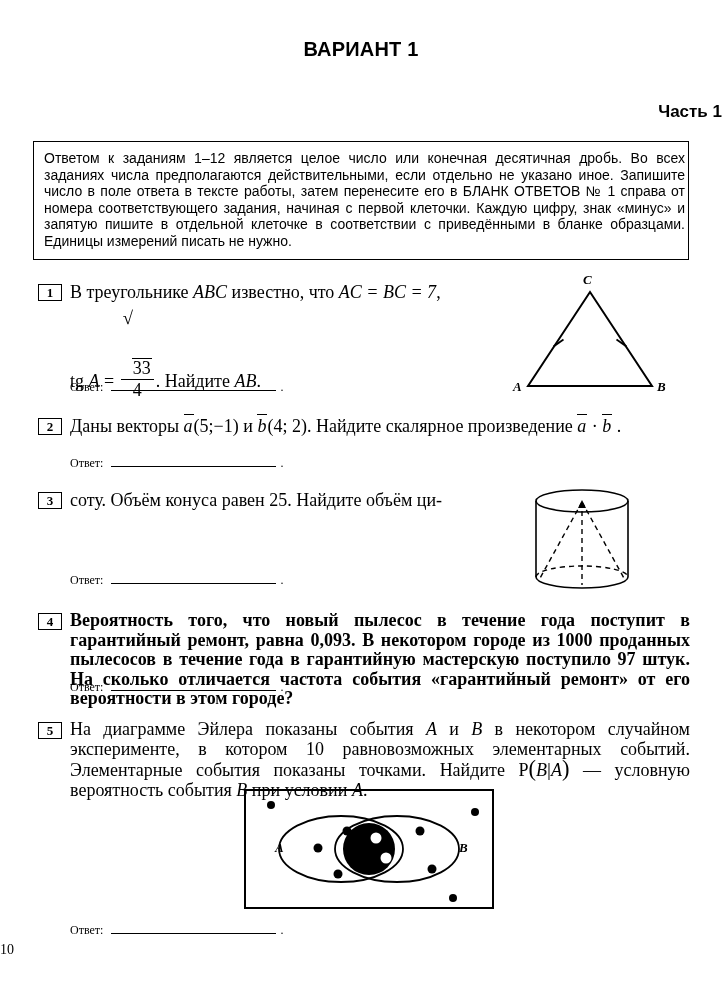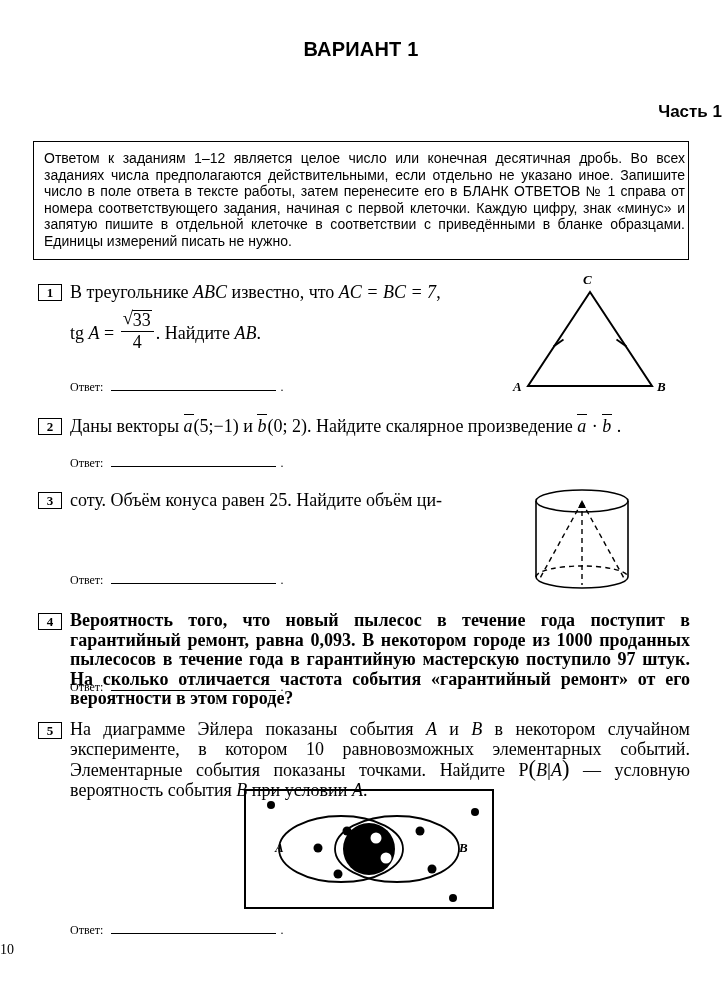--- a/index.html
+++ b/index.html
@@ -111,20 +111,21 @@
   .sqrt::before {
     content: "\221A";
     position: absolute;
     left: 0; top: -0.06em;
     font-size: 1.04em;
   }
   .sqrt > .rad {
     display: inline-block;
     border-top: 1.1px solid #000;
     padding: 0 1px 0 1px;
+    margin-top: 48px;
   }
 
   
   .frac {
     display: inline-block;
     vertical-align: -0.52em;
     text-align: center;
     line-height: 1.08;
     margin: 0 2px;
   }
@@ -201,21 +202,21 @@
     <span class="figlabel" style="left:157px; top:111px;">B</span>
   </div>
 
   <div class="answer" style="left:70px; top:379px;">
     <span class="lbl">Ответ:</span><span class="rule"></span><span>.</span>
   </div>
 
   <div class="task" style="left:38px; top:418px; width:650px;">
     <div class="tasknum">2</div>
     <div class="taskbody narrow" style="left:32px; top:-1px; width:610px;">
-      <span>Даны векторы </span><span class="vec">a</span><span>(5;−1)</span><span> и </span><span class="vec">b</span><span>(0; 2)</span><span>. Найдите скалярное произведение </span><span class="vec">a</span><span> · </span><span class="vec">b</span><span> .</span>
+      <span>Даны векторы </span><span class="vec">a</span><span>(5;−1)</span><span> и </span><span class="vec">b</span><span>(4; 2)</span><span>. Найдите скалярное произведение </span><span class="vec">a</span><span> · </span><span class="vec">b</span><span> .</span>
     </div>
   </div>
 
   <div class="answer" style="left:70px; top:455px;">
     <span class="lbl">Ответ:</span><span class="rule"></span><span>.</span>
   </div>
 
   <div class="task" style="left:38px; top:492px; width:420px;">
     <div class="tasknum">3</div>
     <div class="taskbody narrow" style="left:32px; top:-1px; width:390px;">

